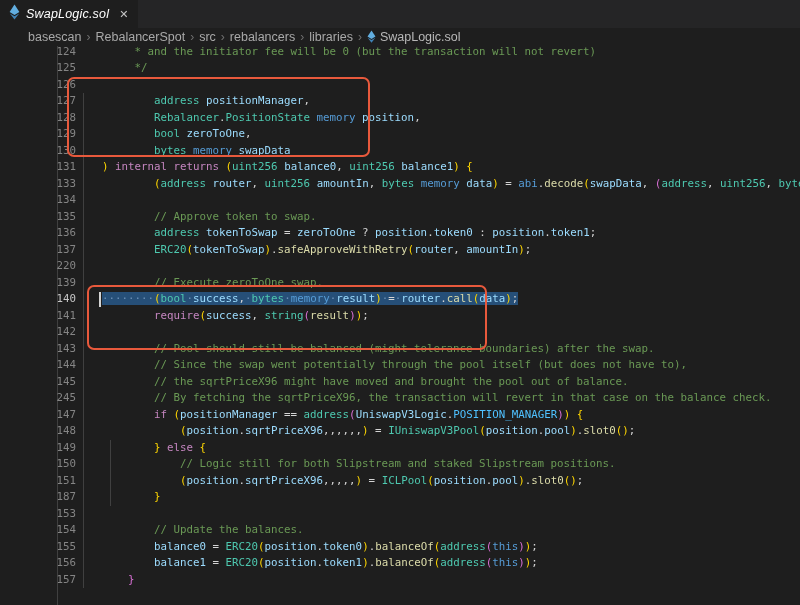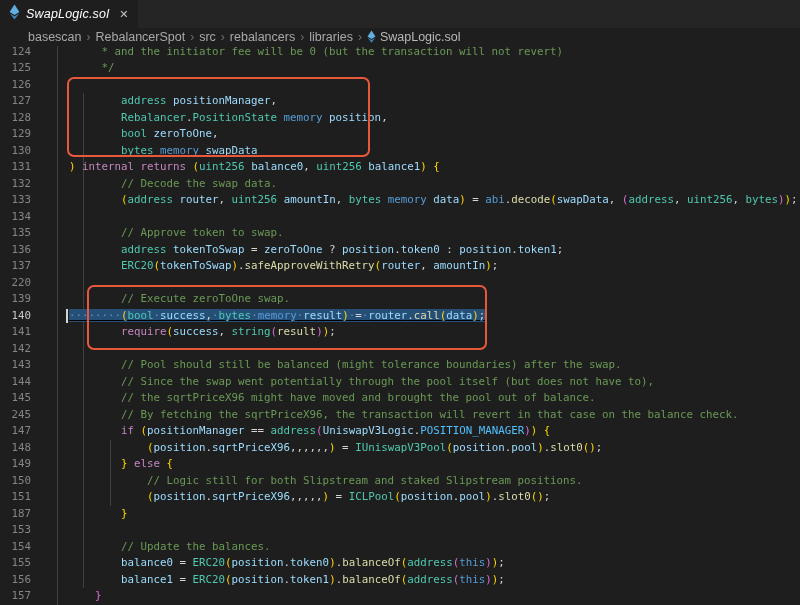--- a/index.html
+++ b/index.html
@@ -18,26 +18,26 @@
   
   #breadcrumb { position:absolute; top:28px; left:0; width:800px; height:18px; background:#1e1e1e; display:flex; align-items:center; padding-left:9px; font-size:12.5px; color:#a9a9a9; white-space:nowrap; z-index:5;margin-left:19px; }
   #breadcrumb .crumb { color:#a9a9a9; }
   #breadcrumb .crumb:last-of-type { color:#b8b8b8; }
   #breadcrumb .sep { color:#6f6f6f; margin:0 5px; font-size:12px; }
   #breadcrumb .eth { margin-right:4px; position:relative; top:1px; }
 
   
   :root { --lh:16.485px; --gut:31px; --codepad:26px; }
   #editor { position:absolute; top:0; left:0; width:800px; height:605px; }
-  #code-area { position:absolute; top:44px; left:0; width:800px; }
+  #code-area { position:absolute; top:44px; left:0; width:800px;padding-left:45px; }
   .line { display:flex; height:var(--lh); line-height:var(--lh); font-family:"DejaVu Sans Mono", monospace; font-size:10.8px; white-space:pre; }
   .ln { width:var(--gut); min-width:var(--gut); text-align:right; color:#858585; user-select:none; }
-  .lc { padding-left:var(--codepad); position:relative;margin-left:12px; }
+  .lc { padding-left:var(--codepad); position:relative; }
   .line.sel .ln { color:#c6c6c6; }
-  .selbg { background:#264f78;text-decoration:underline; }
+  .selbg { background:#264f78; }
   .cursor { position:absolute; left:23px; top:1px; bottom:1px; width:2px; background:#d4d4d4; }
 
   .tk-c{color:#6a9955} .tk-k{color:#569cd6} .tk-t{color:#4ec9b0}
   .tk-m{color:#c586c0} .tk-f{color:#dcdcaa} .tk-v{color:#9cdcfe}
   .tk-C{color:#4fc1ff} .tk-p{color:#d4d4d4} .tk-b1{color:#ffd700}
   .tk-b2{color:#da70d6} .tk-w{color:#6b90b8}
 
   
   .guide { position:absolute; width:1px; background:#404040; }
   #guide-0 { left:57px; top:44px;  height:561px; }
@@ -60,21 +60,20 @@
     <div class="guide" id="guide-2"></div>
     <div id="code-area">
         <div class="line"><span class="ln">124</span><span class="lc"><span class="tk-c">     * and the initiator fee will be 0 (but the transaction will not revert)</span></span></div>
         <div class="line"><span class="ln">125</span><span class="lc"><span class="tk-c">     */</span></span></div>
         <div class="line"><span class="ln">126</span></div>
         <div class="line"><span class="ln">127</span><span class="lc"><span class="tk-p">        </span><span class="tk-t">address</span><span class="tk-p"> </span><span class="tk-v">positionManager</span><span class="tk-p">,</span></span></div>
         <div class="line"><span class="ln">128</span><span class="lc"><span class="tk-p">        </span><span class="tk-t">Rebalancer</span><span class="tk-p">.</span><span class="tk-t">PositionState</span><span class="tk-p"> </span><span class="tk-k">memory</span><span class="tk-p"> </span><span class="tk-v">position</span><span class="tk-p">,</span></span></div>
         <div class="line"><span class="ln">129</span><span class="lc"><span class="tk-p">        </span><span class="tk-t">bool</span><span class="tk-p"> </span><span class="tk-v">zeroToOne</span><span class="tk-p">,</span></span></div>
         <div class="line"><span class="ln">130</span><span class="lc"><span class="tk-p">        </span><span class="tk-t">bytes</span><span class="tk-p"> </span><span class="tk-k">memory</span><span class="tk-p"> </span><span class="tk-v">swapData</span></span></div>
         <div class="line"><span class="ln">131</span><span class="lc"><span class="tk-b1">)</span><span class="tk-p"> </span><span class="tk-m">internal</span><span class="tk-p"> </span><span class="tk-m">returns</span><span class="tk-p"> </span><span class="tk-b1">(</span><span class="tk-t">uint256</span><span class="tk-p"> </span><span class="tk-v">balance0</span><span class="tk-p">, </span><span class="tk-t">uint256</span><span class="tk-p"> </span><span class="tk-v">balance1</span><span class="tk-b1">)</span><span class="tk-p"> </span><span class="tk-b1">{</span></span></div>
-        <div class="line"><span class="ln">132</span><span class="lc"><span class="tk-p">        </span><span class="tk-c">// Decode the swap data.</span></span></div>
         <div class="line"><span class="ln">133</span><span class="lc"><span class="tk-p">        </span><span class="tk-b1">(</span><span class="tk-t">address</span><span class="tk-p"> </span><span class="tk-v">router</span><span class="tk-p">, </span><span class="tk-t">uint256</span><span class="tk-p"> </span><span class="tk-v">amountIn</span><span class="tk-p">, </span><span class="tk-t">bytes</span><span class="tk-p"> </span><span class="tk-k">memory</span><span class="tk-p"> </span><span class="tk-v">data</span><span class="tk-b1">)</span><span class="tk-p"> = </span><span class="tk-k">abi</span><span class="tk-p">.</span><span class="tk-f">decode</span><span class="tk-b1">(</span><span class="tk-v">swapData</span><span class="tk-p">, </span><span class="tk-b2">(</span><span class="tk-t">address</span><span class="tk-p">, </span><span class="tk-t">uint256</span><span class="tk-p">, </span><span class="tk-t">bytes</span><span class="tk-b2">)</span><span class="tk-b1">)</span><span class="tk-p">;</span></span></div>
         <div class="line"><span class="ln">134</span><span class="lc"></span></div>
         <div class="line"><span class="ln">135</span><span class="lc"><span class="tk-p">        </span><span class="tk-c">// Approve token to swap.</span></span></div>
         <div class="line"><span class="ln">136</span><span class="lc"><span class="tk-p">        </span><span class="tk-t">address</span><span class="tk-p"> </span><span class="tk-v">tokenToSwap</span><span class="tk-p"> = </span><span class="tk-v">zeroToOne</span><span class="tk-p"> ? </span><span class="tk-v">position</span><span class="tk-p">.</span><span class="tk-v">token0</span><span class="tk-p"> : </span><span class="tk-v">position</span><span class="tk-p">.</span><span class="tk-v">token1</span><span class="tk-p">;</span></span></div>
         <div class="line"><span class="ln">137</span><span class="lc"><span class="tk-p">        </span><span class="tk-t">ERC20</span><span class="tk-b1">(</span><span class="tk-v">tokenToSwap</span><span class="tk-b1">)</span><span class="tk-p">.</span><span class="tk-f">safeApproveWithRetry</span><span class="tk-b1">(</span><span class="tk-v">router</span><span class="tk-p">, </span><span class="tk-v">amountIn</span><span class="tk-b1">)</span><span class="tk-p">;</span></span></div>
         <div class="line"><span class="ln">220</span><span class="lc"></span></div>
         <div class="line"><span class="ln">139</span><span class="lc"><span class="tk-p">        </span><span class="tk-c">// Execute zeroToOne swap.</span></span></div>
         <div class="line sel"><span class="ln">140</span><span class="lc"><span class="cursor"></span><span class="selbg"><span class="tk-w">········</span><span class="tk-b1">(</span><span class="tk-t">bool</span><span class="tk-w">·</span><span class="tk-v">success</span><span class="tk-p">,</span><span class="tk-w">·</span><span class="tk-t">bytes</span><span class="tk-w">·</span><span class="tk-k">memory</span><span class="tk-w">·</span><span class="tk-v">result</span><span class="tk-b1">)</span><span class="tk-w">·</span><span class="tk-p">=</span><span class="tk-w">·</span><span class="tk-v">router</span><span class="tk-p">.</span><span class="tk-f">call</span><span class="tk-b1">(</span><span class="tk-v">data</span><span class="tk-b1">)</span><span class="tk-p">;</span></span></span></div>
         <div class="line"><span class="ln">141</span><span class="lc"><span class="tk-p">        </span><span class="tk-m">require</span><span class="tk-b1">(</span><span class="tk-v">success</span><span class="tk-p">, </span><span class="tk-t">string</span><span class="tk-b2">(</span><span class="tk-f">result</span><span class="tk-b2">)</span><span class="tk-b1">)</span><span class="tk-p">;</span></span></div>
         <div class="line"><span class="ln">142</span><span class="lc"></span></div>

